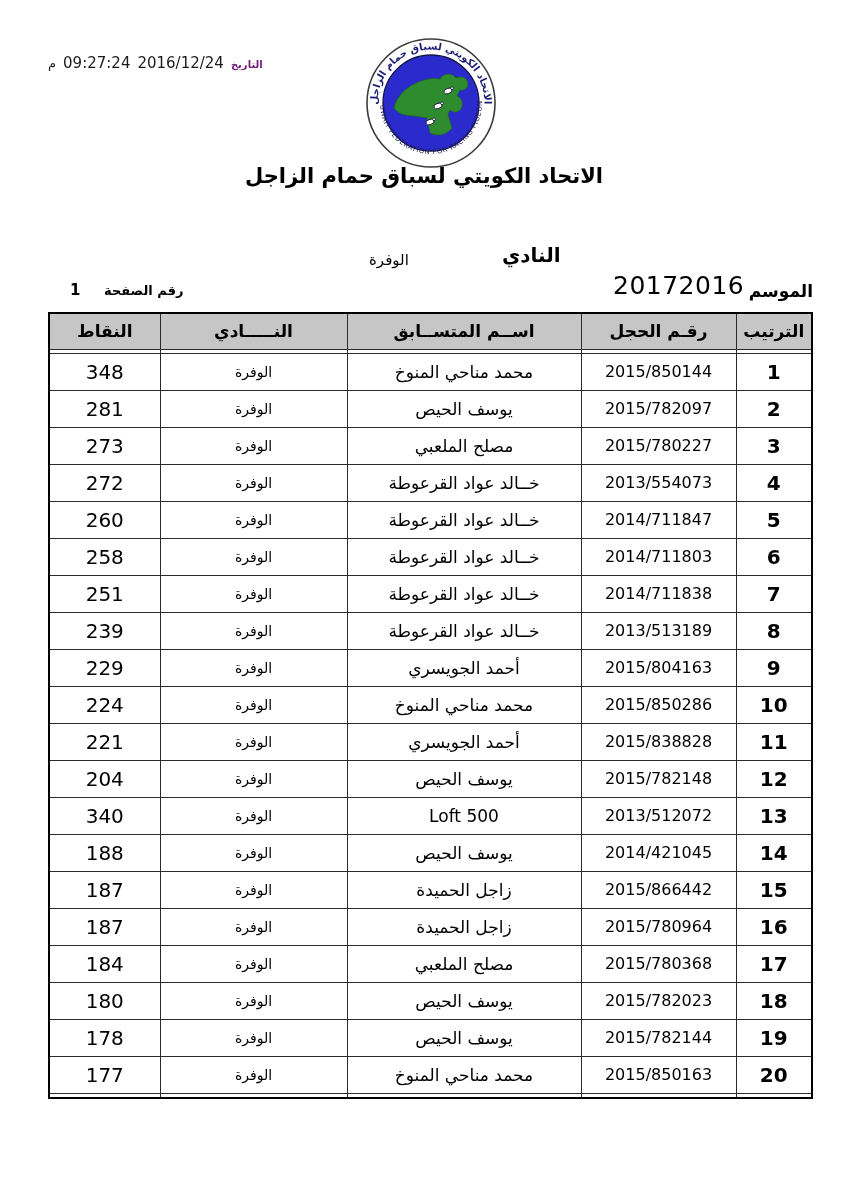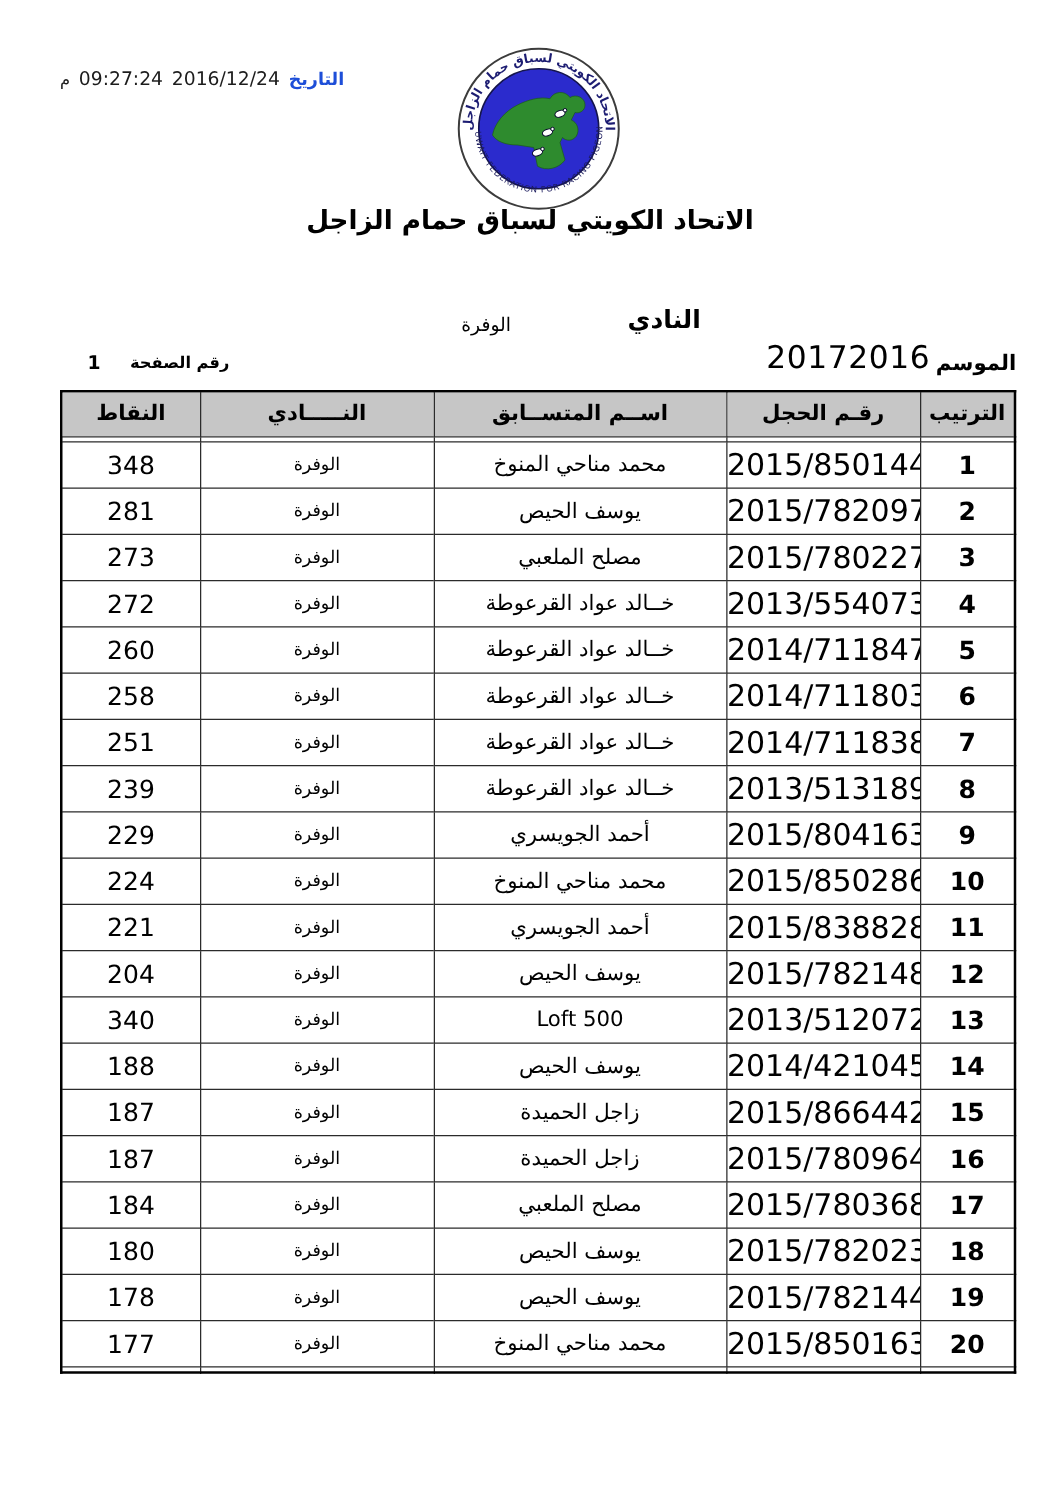--- a/index.html
+++ b/index.html
@@ -9,21 +9,21 @@
     background:#ffffff; color:#000; overflow:hidden;
   }
 
   
   .date-line {
     position:absolute; left:48px; top:54px; width:214px;
     display:flex; align-items:baseline; gap:7px;
     font-size:15px; color:#1c1c1c; direction:ltr;
   }
   .date-line .meridiem { font-size:13px; }
-  .date-line .lbl { margin-left:auto; font-weight:bold; font-size:14px; color:#1d4ed8; }
+  .date-line .lbl { margin-left:auto; font-weight:bold; font-size:10px; color:#701a75; }
 
   
   .logo { position:absolute; left:364px; top:36px; width:134px; height:134px; }
 
   
   .title1 {
     position:absolute; top:164px; left:0; width:100%;
     text-align:center; font-weight:bold; font-size:21px; direction:rtl;
   }
   .title2 {
@@ -52,21 +52,21 @@
     padding:0; overflow:hidden; white-space:nowrap;
   }
   table.results thead th {
     height:36px; background:#c6c6c6;
     font-weight:bold; font-size:17px;
   }
   tbody.gap td  { height:4px; }
   tbody.tail td { height:5px; }
   tbody#table-body tr { height:37px; }
   td.c-rank   { font-weight:bold; font-size:20px; }
-  td.c-ring   { font-size:24px; direction:ltr; }
+  td.c-ring   { font-size:16px; direction:ltr; }
   td.c-name   { font-size:17px; }
   td.c-club   { font-size:14px; }
   td.c-points { font-size:20px; direction:ltr; }
 </style>
 </head>
 <body>
 
 <div class="page">
 
   <div class="date-line">

